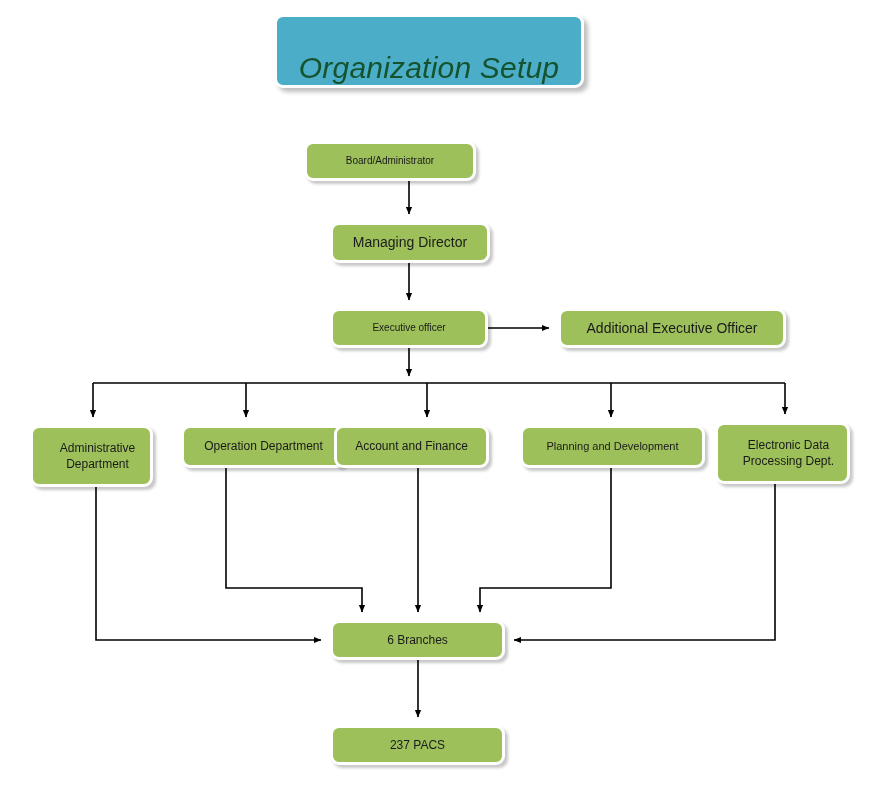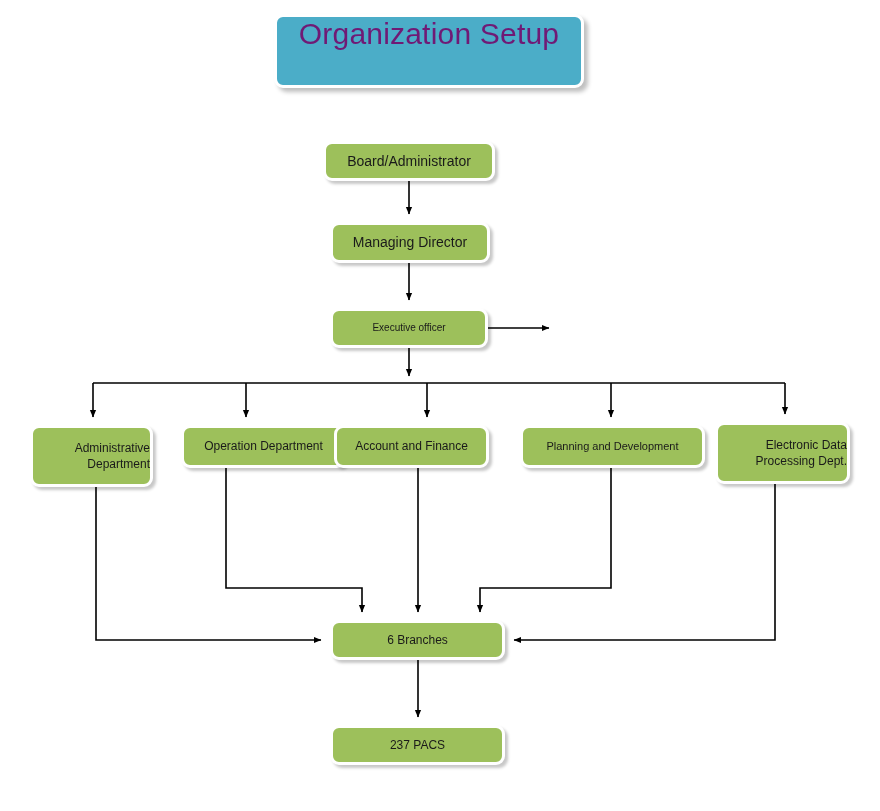--- a/index.html
+++ b/index.html
@@ -37,34 +37,35 @@
     color: #1a1a1a;
     z-index: 3;
   }
   .node .lbl {
     width: 100%;
     line-height: 1.35;
     white-space: pre-line;
   }
   .node.center .lbl { text-align: center; }
   .node.leftal { justify-content: flex-start; }
-  .node.leftal .lbl { text-align: right; padding-left: 12px; }
+  .node.leftal .lbl { text-align: center; padding-left: 12px; }
 
   .title-node {
     position: absolute;
     box-sizing: border-box;
     border-radius: 9px;
     background: #4badc8;
     border: 3px solid #ffffff;
     box-shadow: 4px 4px 4px rgba(0,0,0,0.25);
     display: flex;
-    align-items: flex-start;
+    align-items: flex-end;
     justify-content: center;
-    color: #701a75;
+    color: #14532d;
     z-index: 3;
+    font-style: italic;
   }
   .title-node .lbl {
     font-size: 30px;
     letter-spacing: 0.2px;
   }
 </style>
 </head>
 <body>
 
 <div id="canvas">
@@ -104,32 +105,35 @@
       <path d="M775,484 L775,640 L514,640" marker-end="url(#ah)"></path>
 
       <path d="M418,660 L418,717" marker-end="url(#ah)"></path>
     </g>
   </svg>
 
   <div class="title-node" style="left:274px; top:14px; width:310px; height:74px;">
     <span class="lbl">Organization Setup</span>
   </div>
 
-  <div class="node center" style="left:323px; top:141px; width:172px; height:40px; font-size:14px;">
+  <div class="node center" style="left:304px; top:141px; width:172px; height:40px; font-size:10px;">
     <span class="lbl">Board/Administrator</span>
   </div>
 
   <div class="node center" style="left:330px; top:222px; width:160px; height:41px; font-size:14px;">
     <span class="lbl">Managing Director</span>
   </div>
 
   <div class="node center" style="left:330px; top:308px; width:158px; height:40px; font-size:10px;">
     <span class="lbl">Executive officer</span>
   </div>
 
+  <div class="node center" style="left:558px; top:308px; width:228px; height:40px; font-size:14px;">
+    <span class="lbl">Additional Executive Officer</span>
+  </div>
 
   <div class="node leftal" style="left:30px; top:425px; width:123px; height:62px; font-size:12px;">
     <span class="lbl">Administrative
 Department</span>
   </div>
 
   <div class="node center" style="left:181px; top:425px; width:165px; height:43px; font-size:12px;justify-content:flex-end;">
     <span class="lbl">Operation Department</span>
   </div>
 

